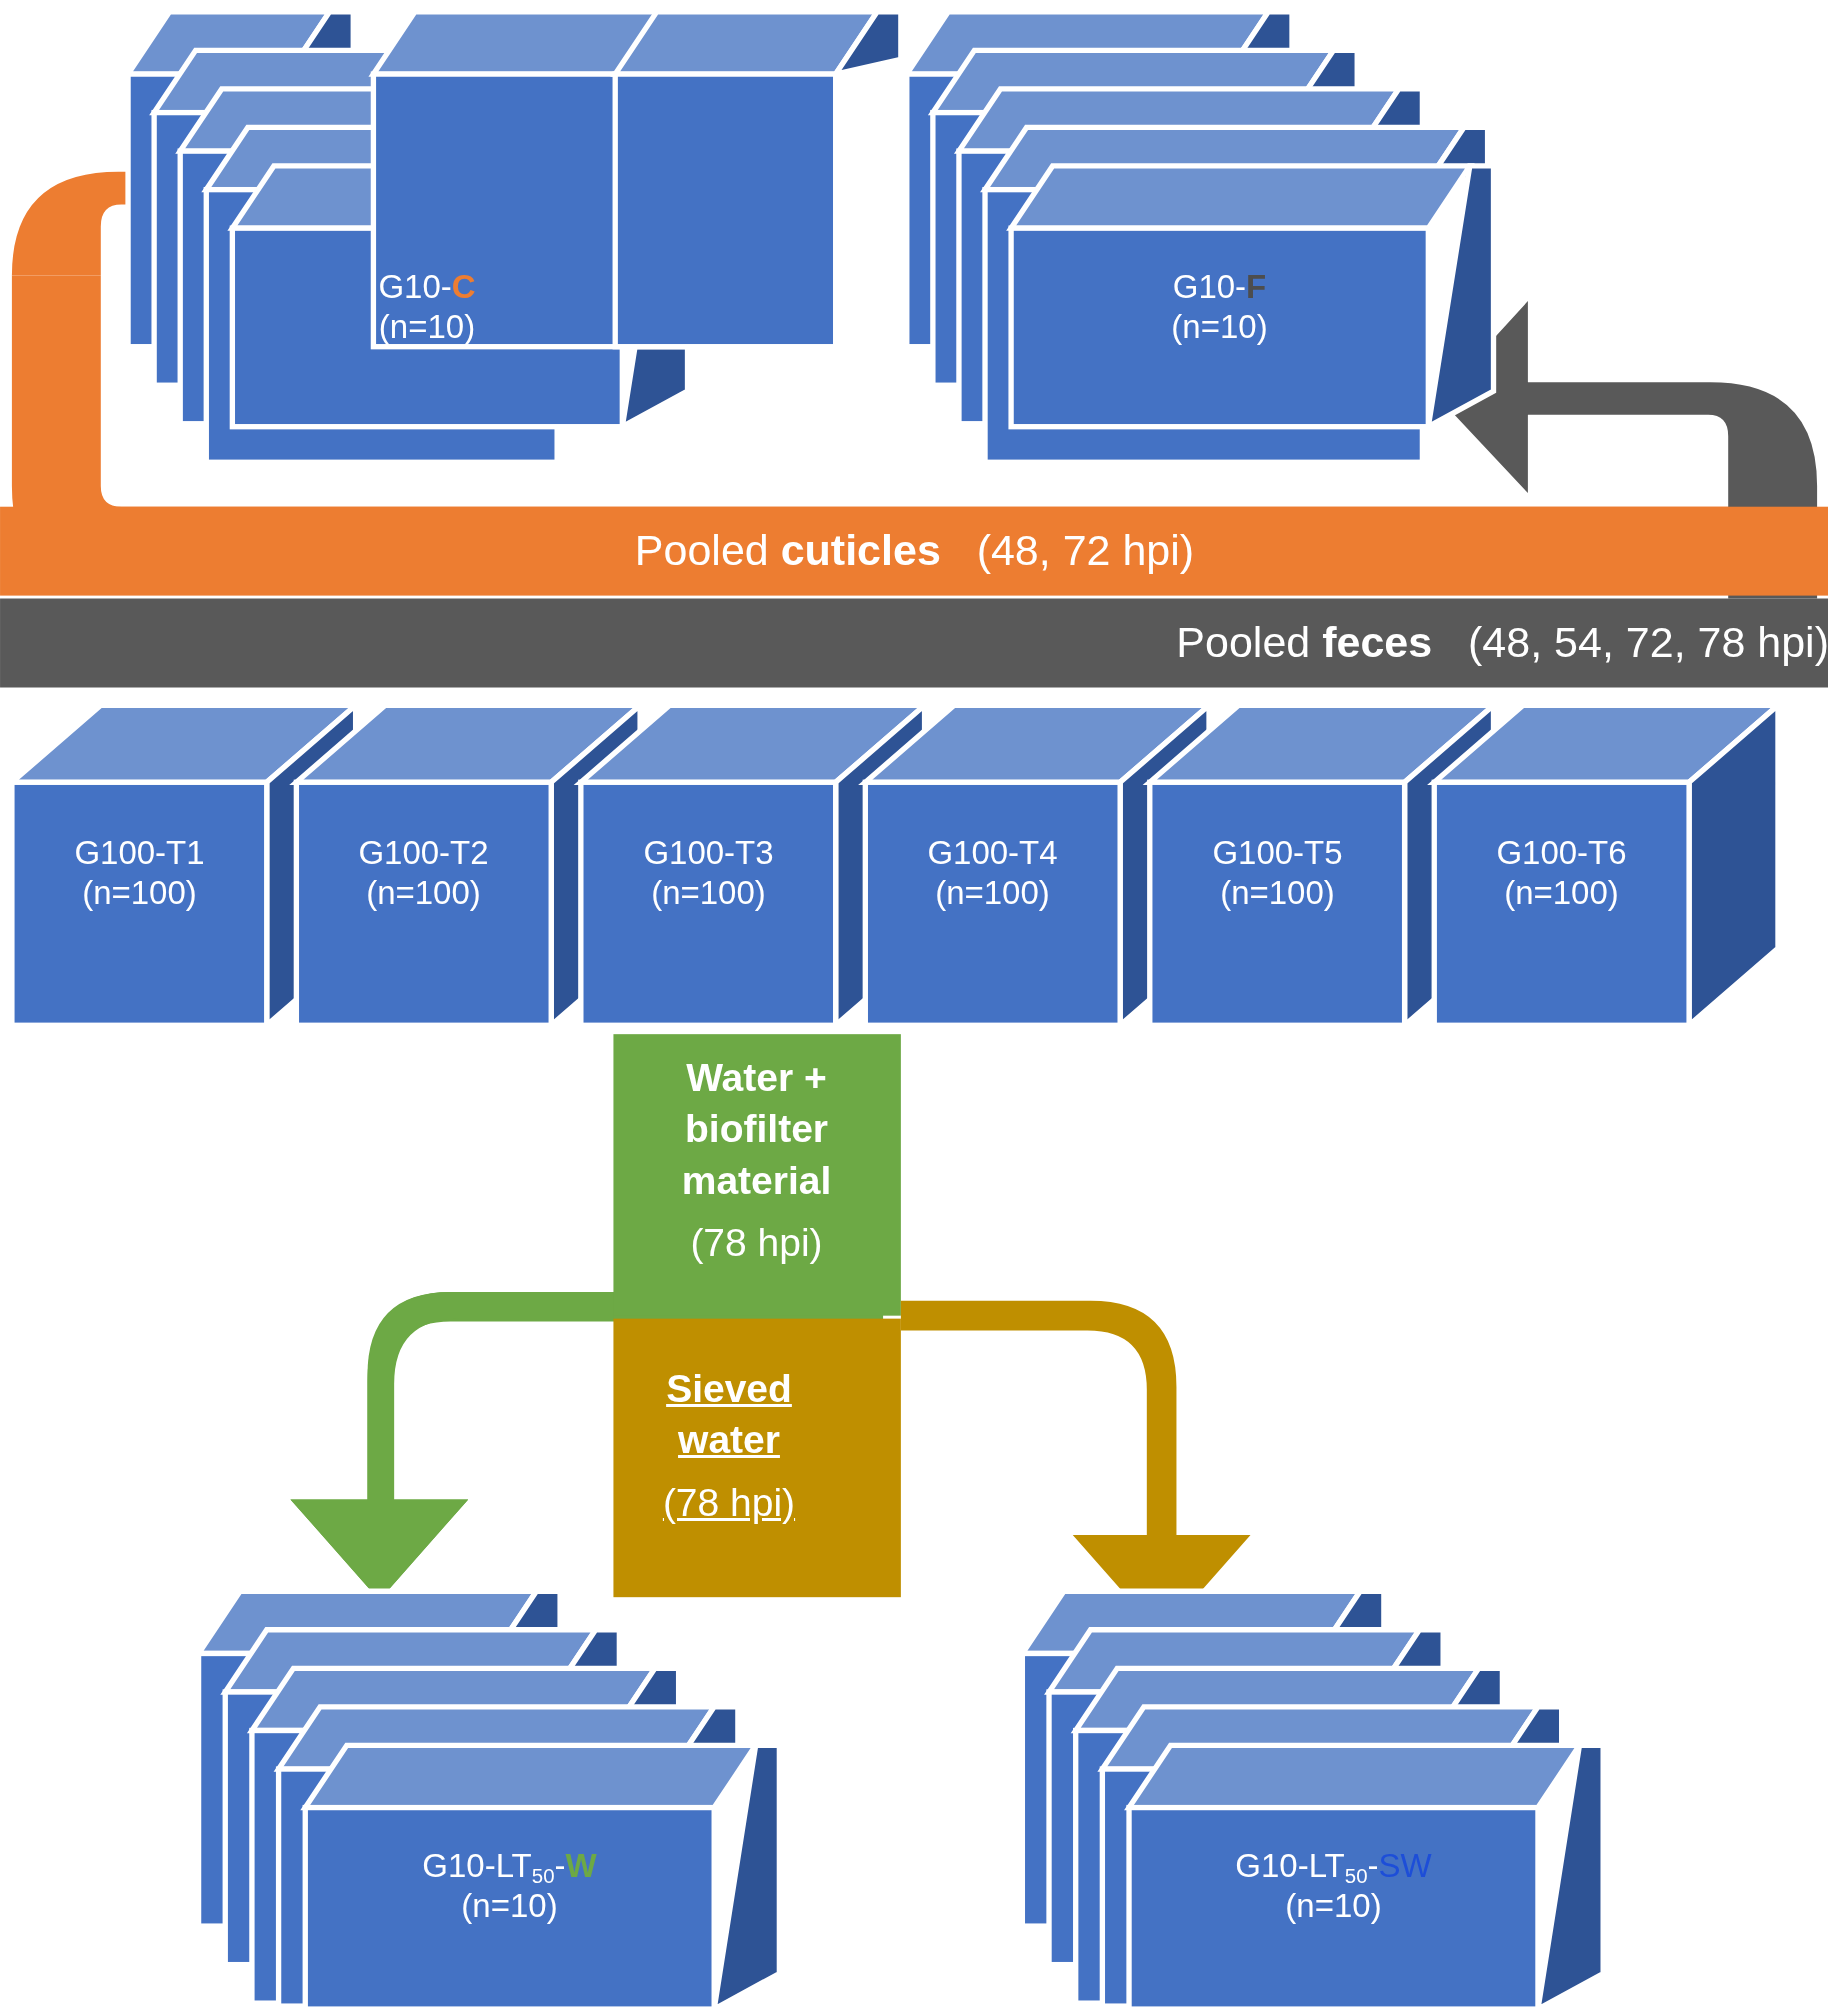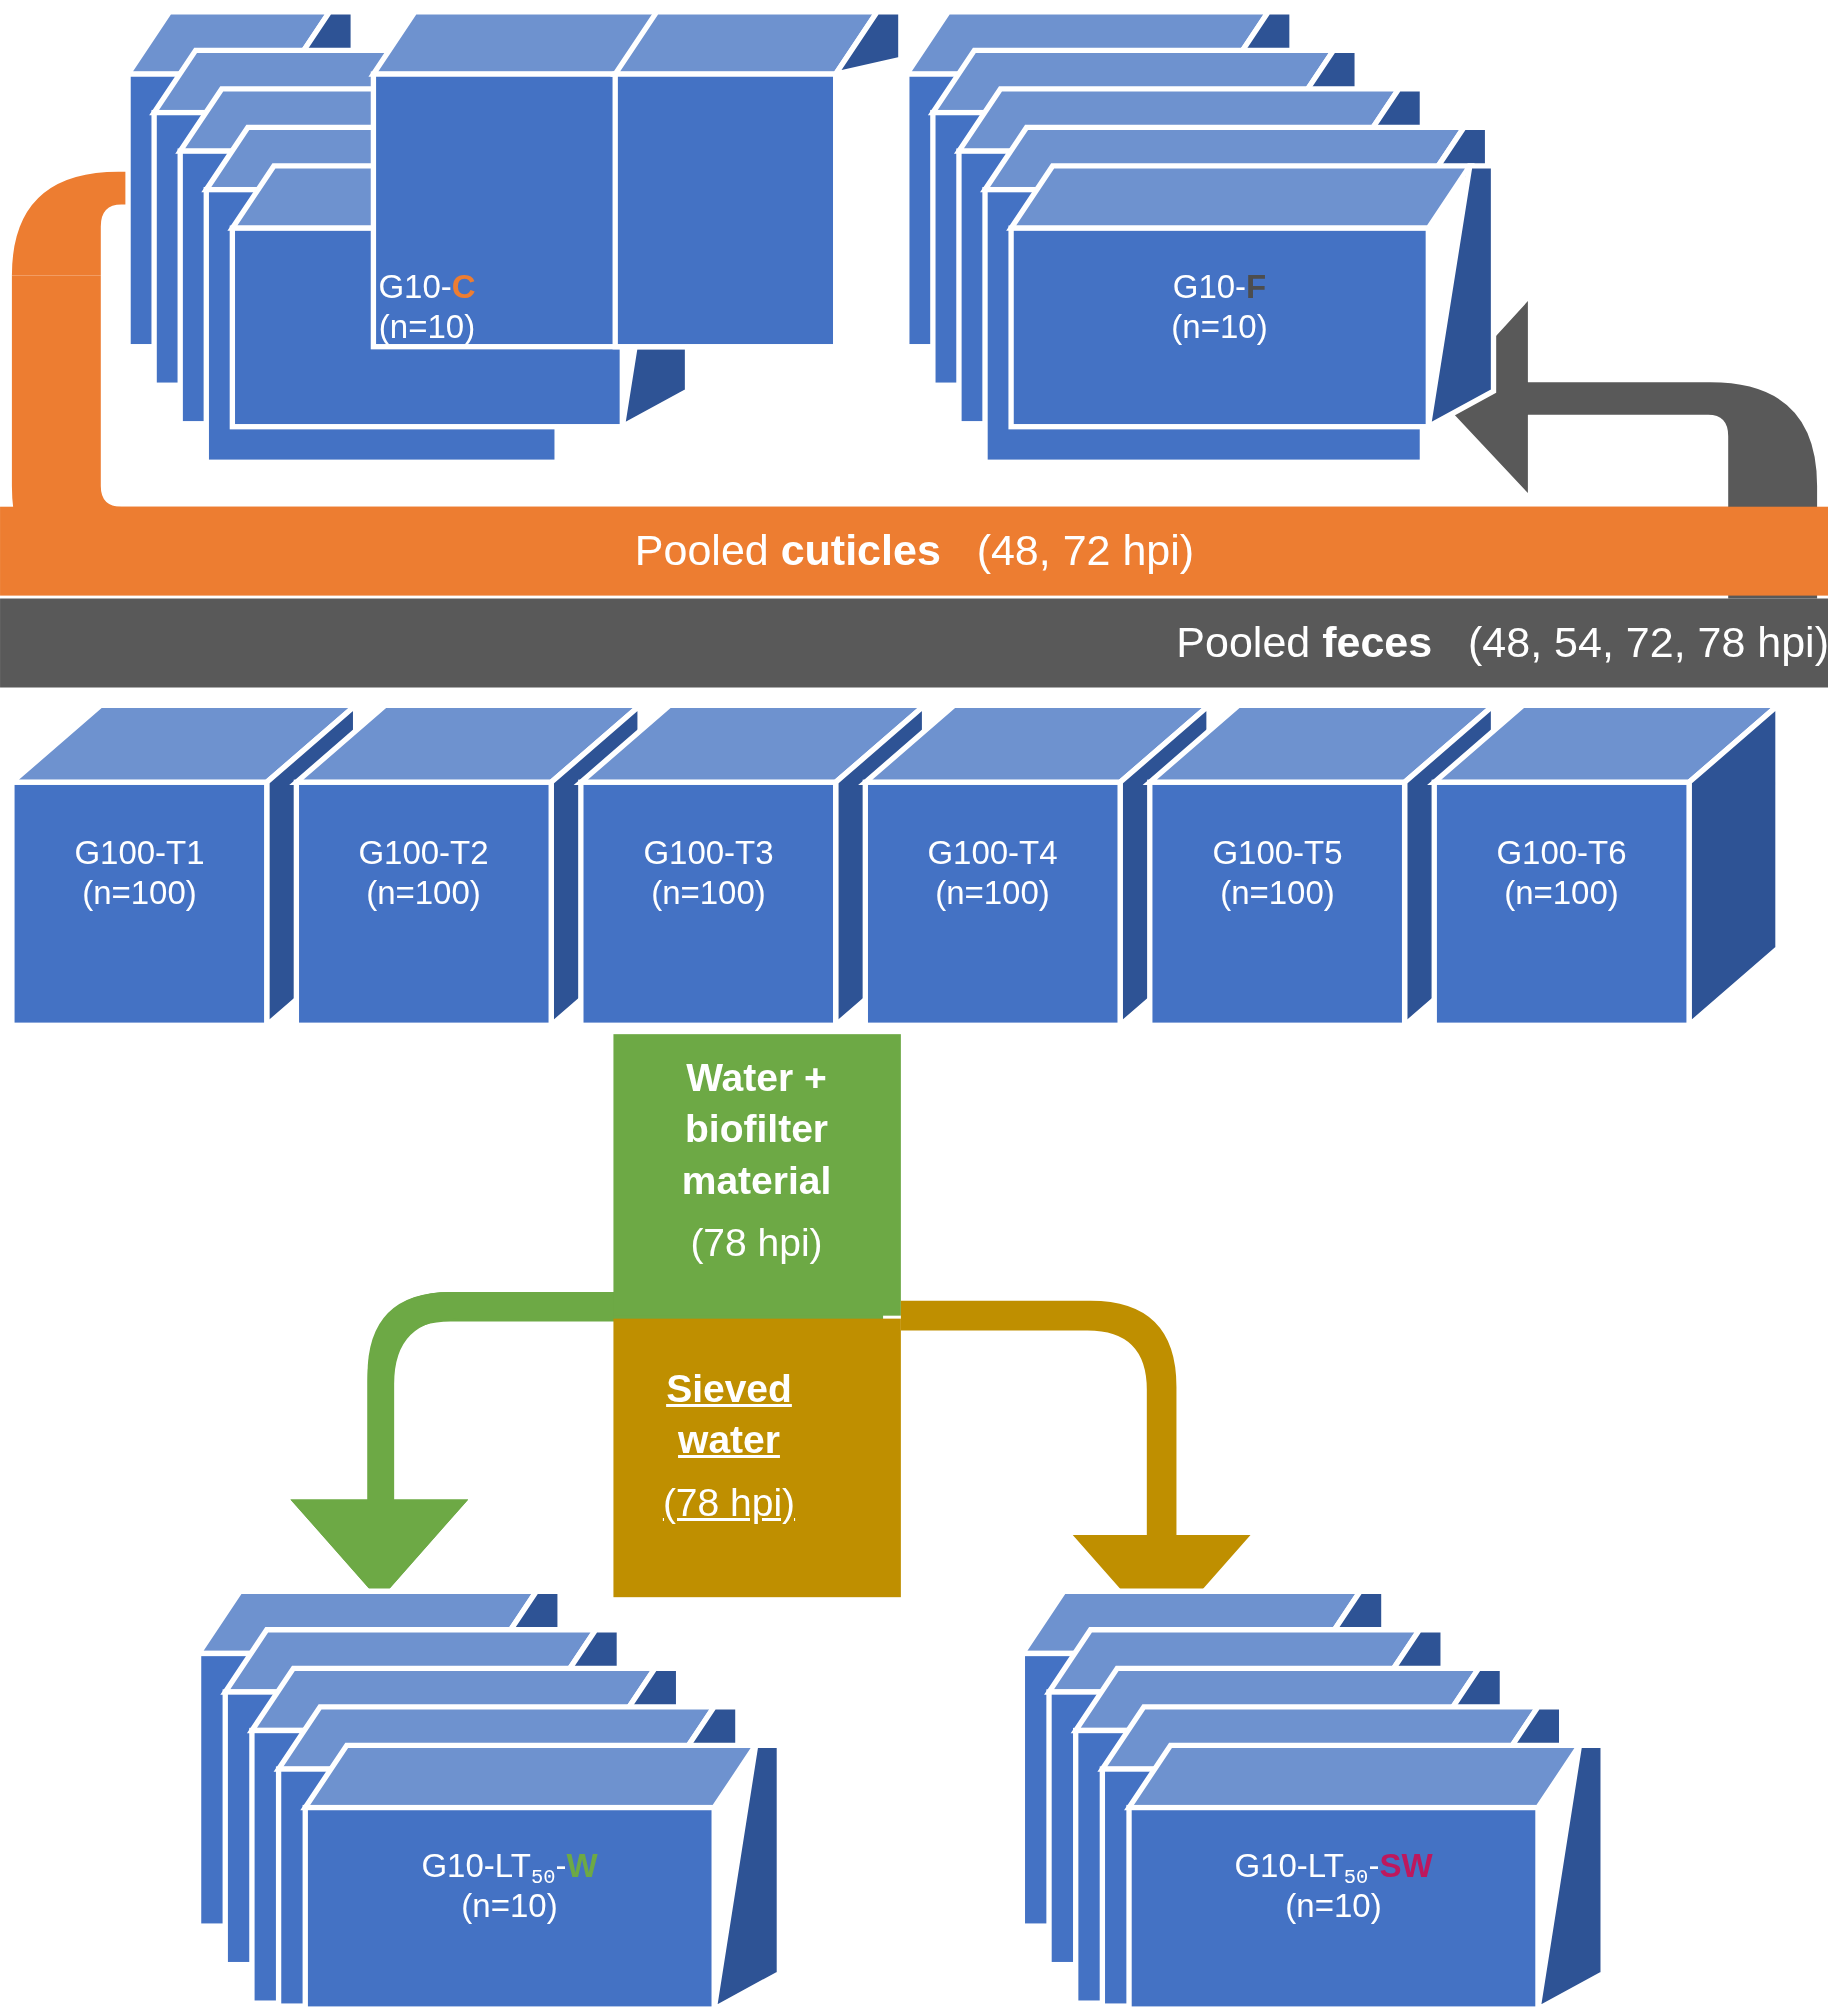--- a/index.html
+++ b/index.html
@@ -7,25 +7,25 @@
   #stage{position:relative;width:1829px;height:2015px;background:#fff;overflow:hidden;}
   svg.layer{position:absolute;left:0;top:0;width:1829px;height:2015px;}
   .lbl{position:absolute;color:#ffffff;text-align:center;line-height:1.22;
        font-family:"Liberation Sans","DejaVu Sans",sans-serif;}
   .boxlbl{font-size:33px;}
   .boxlbl .l2{display:block;}
   .barlbl{font-size:43px;white-space:nowrap;}
   .barlbl b{font-weight:700;}
   .greenlbl,.goldlbl{font-size:39px;font-weight:700;line-height:1.32;}
   .greenlbl .hpi,.goldlbl .hpi{font-weight:400;display:block;margin-top:10.7px;}
-  sub{font-size:0.62em;vertical-align:baseline;position:relative;top:0.30em;font-family:Liberation Mono, monospace;}
+  sub{font-size:0.62em;vertical-align:baseline;position:relative;top:0.30em;}
   .accentC{color:#ED7D31;font-weight:700;}
   .accentF{color:#4D4D4D;font-weight:700;}
   .accentW{color:#6DA945;font-weight:700;}
-  .accentSW{color:#be185d;font-weight:700;}
+  .accentSW{color:#1d4ed8;font-weight:400;}
 </style>
 </head>
 <body>
 
 <div id="stage">
 
   <svg class="layer" viewBox="0 0 3086 3400">
 
     <path fill="#ED7D31" d="M 2990 860
              L 2990 1000

